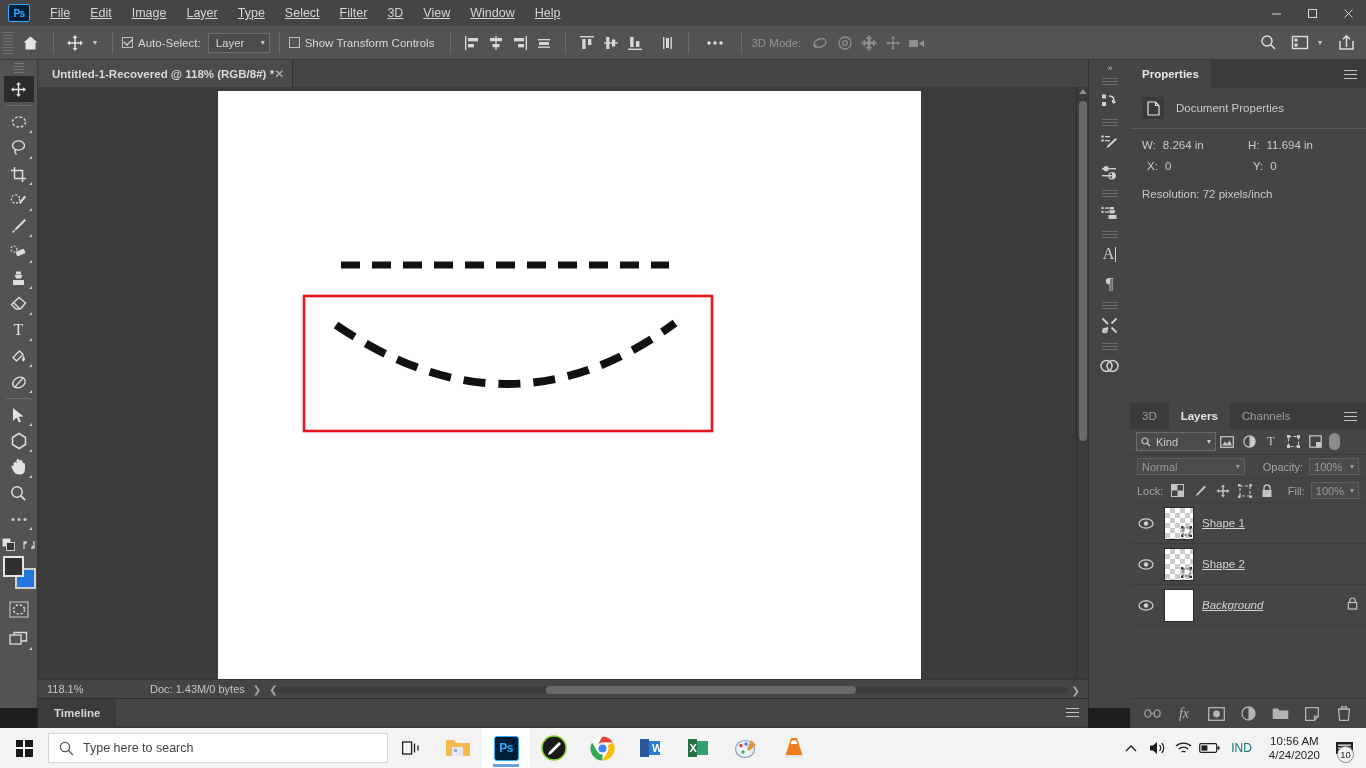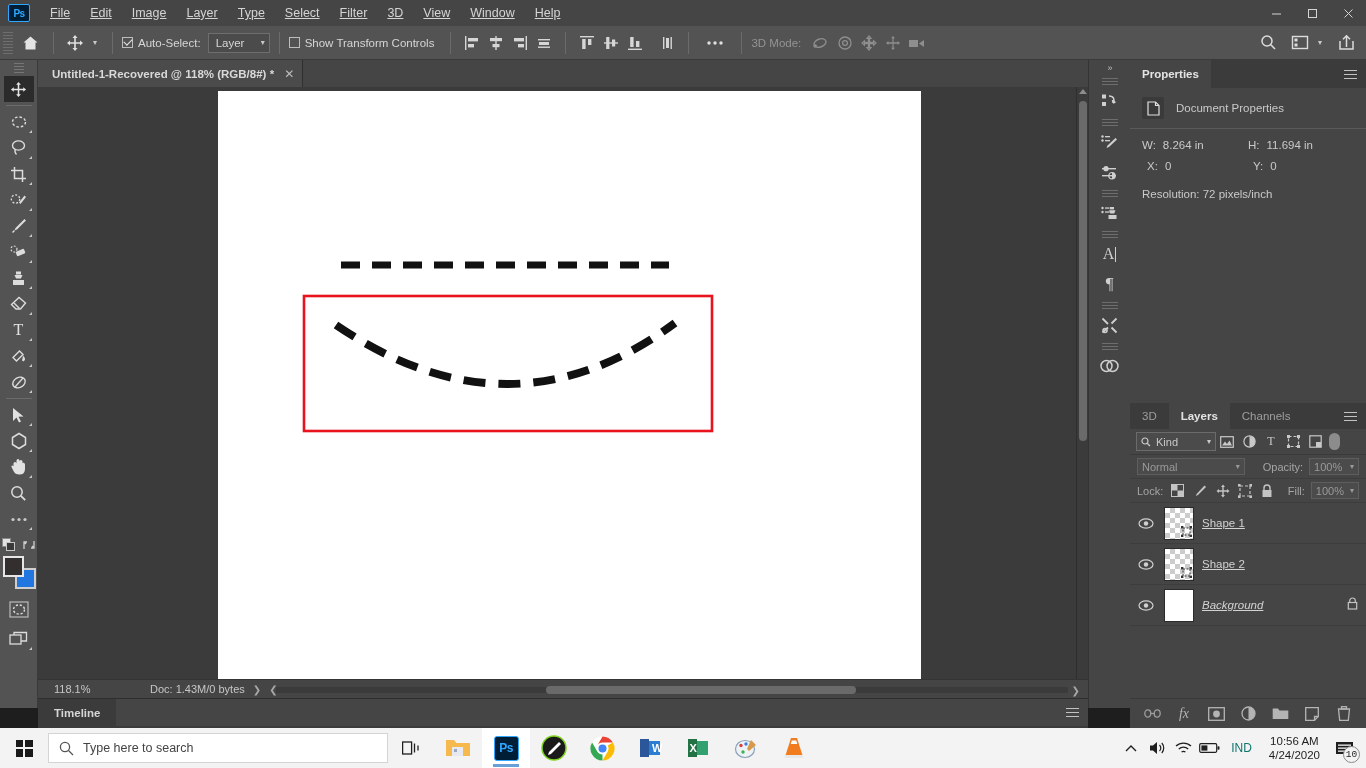--- a/index.html
+++ b/index.html
@@ -98,21 +98,21 @@
   }
   #sw-mini { display: flex; gap: 6px; align-items: center; margin-top: 2px; }
 
   
   #tabbar {
     position: absolute; left: 38px; top: 60px; width: 1050px; height: 27px;
     background: #454545; display: flex; align-items: flex-end;
   }
   #doc-tab {
     height: 27px; background: #4b4b4b; border-right: 1px solid #2f2f2f;
-    display: flex; align-items: center; padding: 0 8px 0 14px; gap: 10px;
+    display: flex; align-items: center; padding: 0 8px 0 14px; 
     color: #d9d9d9; font-size: 11.5px; font-weight: bold;
   }
   #doc-tab .x { color: #bdbdbd; font-size: 12px; font-weight: normal; }
 
   
   #canvas-area {
     position: absolute; left: 38px; top: 87px; width: 1050px; height: 592px;
     background: #3b3b3b; overflow: hidden;
   }
   #artboard {
@@ -133,21 +133,21 @@
     position: absolute; left: 2px; top: 14px; width: 8px; height: 340px;
     background: #6a6a6a; border-radius: 4px;
   }
 
   
   #statusbar {
     position: absolute; left: 38px; top: 679px; width: 1050px; height: 19px;
     background: #454545; display: flex; align-items: center;
     color: #c6c6c6; font-size: 11px; border-top: 1px solid #343434;
   }
-  #zoomval { width: 72px; padding-left: 16px; }
+  #zoomval { width: 72px; padding-left: 9px; }
   #docinfo { padding-left: 40px; text-align: center; }
   .sb-arrow { color: #a8a8a8; font-size: 10px; padding: 0 8px; }
   #hscroll {
     position: absolute; left: 238px; right: 20px; top: 4px; height: 11px;
   }
   #hscroll .htrack { position: absolute; left: 0; right: 0; top: 3px; height: 6px; background: #3b3b3b; }
   #hscroll .hthumb { position: absolute; left: 270px; top: 2px; width: 310px; height: 8px; background: #6a6a6a; border-radius: 4px; }
   #hscroll .ra { position: absolute; right: -12px; top: 1px; color: #a8a8a8; font-size: 10px; }
 
   
@@ -293,23 +293,23 @@
   #tray {
     margin-left: auto; display: flex; align-items: center; gap: 0px; height: 40px; padding-right: 4px;
   }
   .tray-ico { width: 26px; height: 40px; display: flex; align-items: center; justify-content: center; color: #1f1f1f; }
   #tray-lang { font-size: 12px; color: #0f766e; padding: 0 9px; }
   #clock {
     font-size: 11.5px; color: #1f1f1f; line-height: 14px; text-align: center; padding: 0 8px;
   }
   #notif { width: 34px; height: 40px; display: flex; align-items: center; justify-content: center; position: relative; }
   #notif .badge {
-    position: absolute; right: 2px; bottom: 5px; width: 17px; height: 17px; border-radius: 50%;
+    position: absolute; right: 8px; bottom: 5px; width: 17px; height: 17px; border-radius: 50%;
     border: 1px solid #8a8a8a; color: #1f1f1f; font-size: 9.5px;
-    display: flex; align-items: center; justify-content: center; background: #f3f3f3; font-family: Liberation Mono, monospace;
+    display: flex; align-items: center; justify-content: center; background: #f3f3f3;
   }
 </style>
 </head>
 <body>
 
 <div id="menubar">
   <div id="ps-logo">Ps</div>
   <div class="menu-item">File</div>
   <div class="menu-item">Edit</div>
   <div class="menu-item">Image</div>

